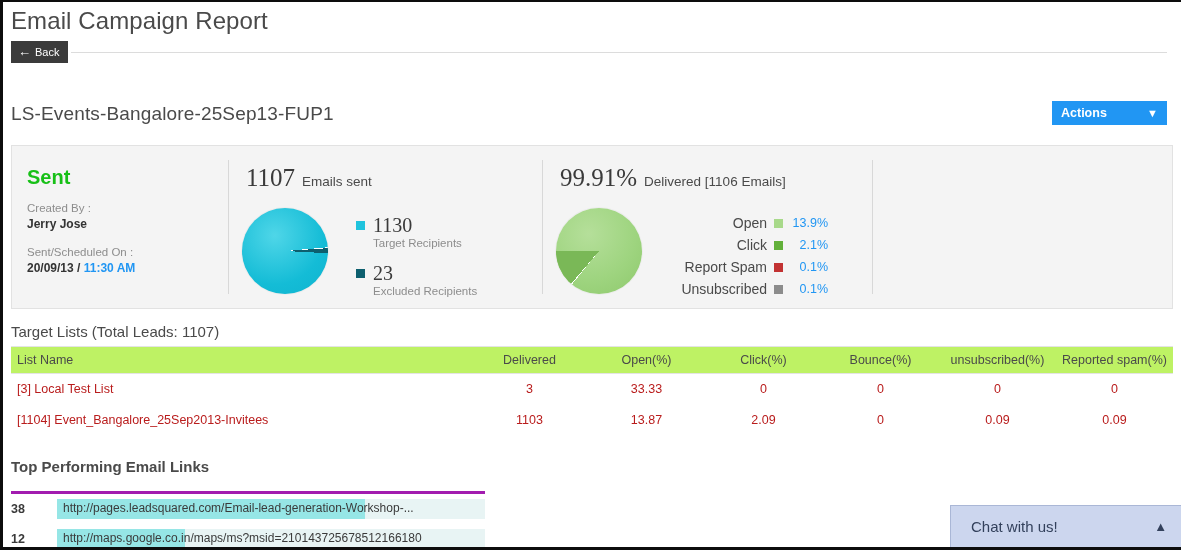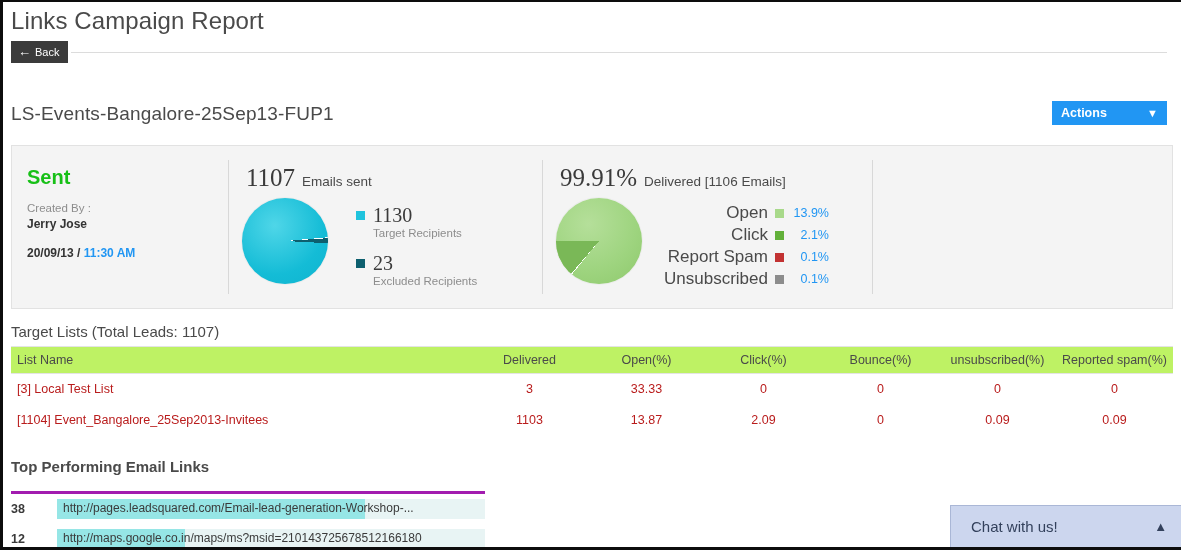--- a/index.html
+++ b/index.html
@@ -169,21 +169,21 @@
     font-weight: normal;
     font-family: "Liberation Serif", serif;
   }
   .sp-bigtext {
     font-size: 13.5px;
     color: #4a4a4a;
   }
   .sp-body {
     display: flex;
     align-items: flex-start;
-    margin-top: 6px;
+    margin-top: 16px;
     padding-left: 14px;
   }
 
   
   .pie {
     width: 86px;
     height: 86px;
     border-radius: 50%;
     flex: none;
     position: relative;
@@ -253,21 +253,21 @@
     padding-top: 4px;
   }
   .ld-row {
     display: flex;
     align-items: center;
     justify-content: flex-end;
     gap: 7px;
     height: 22px;
   }
   .ld-name {
-    font-size: 17px;
+    font-size: 14px;
     color: #4a4a4a;
     text-align: right;
     min-width: 103px;
   }
   .ld-swatch { width: 9px; height: 9px; flex: none; }
   .ld-val {
     font-size: 12.5px;
     color: #2196f3;
     font-weight: normal;
     min-width: 38px;
@@ -379,21 +379,21 @@
     font-size: 13px;
     color: #33415c;
   }
 </style>
 </head>
 <body>
 
 <div class="screen">
   <div class="page">
 
-    <h1 class="page-title">Links Campaign Report</h1>
+    <h1 class="page-title">Email Campaign Report</h1>
 
     <div class="backbar">
       <div class="back-button">
         <span class="back-arrow">←</span>
         <span>Back</span>
       </div>
     </div>
 
     <div class="campaign-row">
       <div class="campaign-name">LS-Events-Bangalore-25Sep13-FUP1</div>
@@ -405,20 +405,21 @@
 
     <div class="summary-panel">
 
       <div class="sp-col col-status">
         <div class="status-label">Sent</div>
         <div class="meta-block">
           <div class="meta-label">Created By :</div>
           <div class="meta-value">Jerry Jose</div>
         </div>
         <div class="meta-block">
+          <div class="meta-label">Sent/Scheduled On :</div>
           <div class="meta-value"><span>20/09/13</span><span> / </span><span class="meta-time">11:30 AM</span></div>
         </div>
       </div>
 
       <div class="sp-col col-sent">
         <div class="sp-divider" style="left:0;"></div>
         <div class="sp-heading">
           <span class="sp-bignum">1107</span>
           <span class="sp-bigtext">Emails sent</span>
         </div>

